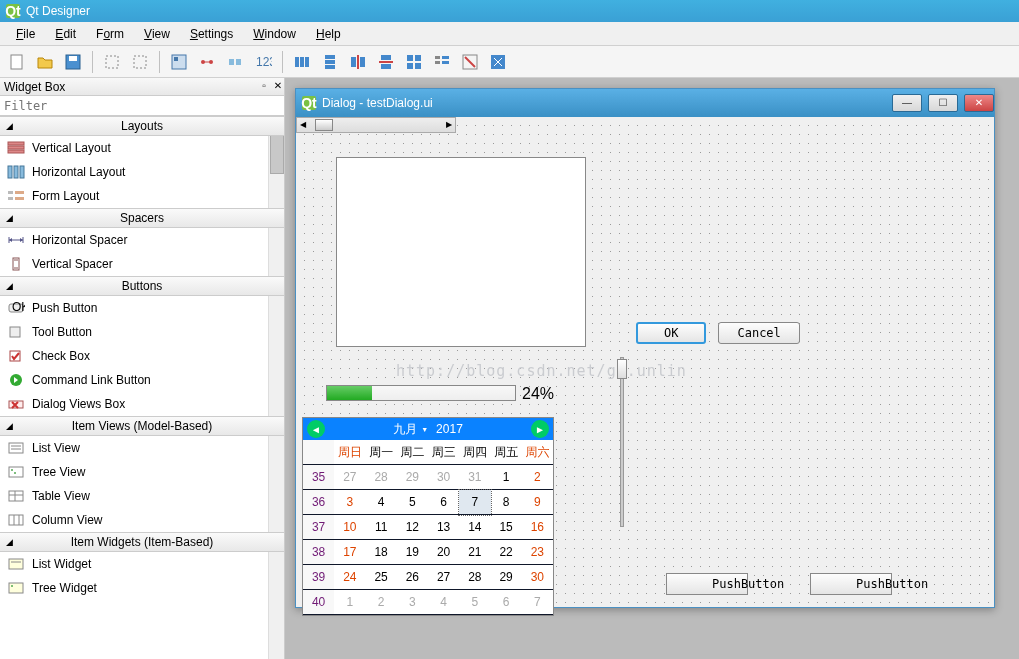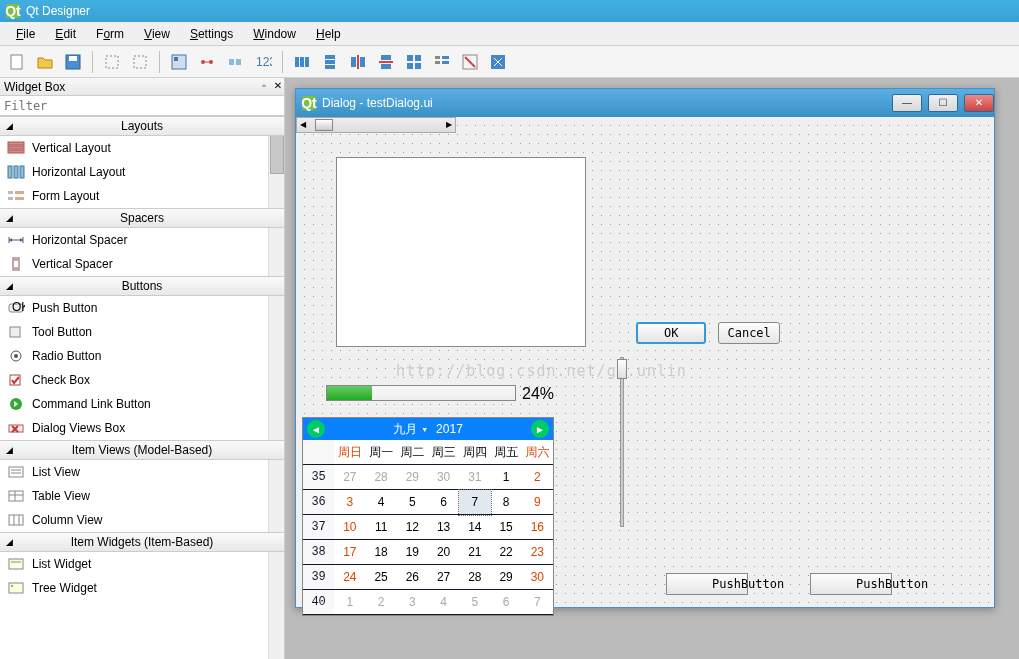--- a/index.html
+++ b/index.html
@@ -32,42 +32,42 @@
 .fw-title { height:28px; background: linear-gradient(#5ab0e5,#3a90c5); display:flex; align-items:center; color:#fff; padding-left:6px; gap:6px;}
 .fw-title .spacer{flex:1;}
 .fw-btn { width:30px; height:18px; border:1px solid #2a6a95; background:linear-gradient(#f0f0f0,#d8d8d8); font-size:10px; text-align:center; line-height:16px; color:#333; cursor:pointer; border-radius:2px;}
 .fw-btn.close{ background:linear-gradient(#e88,#c44); color:#fff;}
 .fw-body { height:calc(100% - 28px); background:#f0f0f0; position:relative; background-image: radial-gradient(#999 0.5px, transparent 0.5px); background-size: 9px 9px; background-position: 4px 4px;}
 .qwidget { position:absolute; background:#fff;}
 .text-widget { left:40px; top:40px; width:250px; height:190px; border:1px solid #888;}
 .hscrollbar { left:380px; top:120px; width:160px; height:16px; background:linear-gradient(#eee,#ddd); border:1px solid #aaa; display:flex; align-items:center;}
 .hscrollbar .a{width:12px; height:14px; text-align:center; font-size:8px; line-height:14px; cursor:pointer;}
 .hscrollbar .thumb{width:18px; height:12px; background:linear-gradient(#fff,#ccc); border:1px solid #888; margin-left:6px;}
-.btn { height:22px; padding:0 8px; background:linear-gradient(#fdfdfd,#e5e5e5); border:1px solid #888; border-radius:3px; font-family:"SimSun",monospace; cursor:pointer;}
+.btn { height:22px; padding:0 18px; background:linear-gradient(#fdfdfd,#e5e5e5); border:1px solid #888; border-radius:3px; font-family:"SimSun",monospace; cursor:pointer;}
 .btn.default{ border:2px solid #3399dd; padding:0 26px;}
 .ok-cancel { position:absolute; left:340px; top:205px; display:flex; gap:12px;}
 .progress { position:absolute; left:30px; top:268px; width:190px; height:16px; border:1px solid #888; background:linear-gradient(#f8f8f8,#eee); display:flex; align-items:center;}
 .progress .fill { width:24%; height:100%; background:linear-gradient(#6c6,#2a2);}
 .progress-label { position:absolute; left:226px; top:268px; font-size:16px;}
 .vslider { position:absolute; left:318px; top:240px; width:16px; height:170px;}
 .vslider .track{width:4px; height:100%; background:#ccc; margin-left:6px; border:1px solid #999;}
 .vslider .handle{width:10px; height:20px; background:linear-gradient(#fff,#ddd); border:1px solid #888; position:absolute; left:3px; top:2px;}
 .pushbtn { position:absolute; height:22px; width:82px; text-align:center; line-height:20px; background:linear-gradient(#fdfdfd,#e5e5e5); border:1px solid #888; font-family:"SimSun",monospace; cursor:pointer;padding-left:45px;}
 .pb1{left:370px; top:456px;}
 .pb2{left:514px; top:456px;}
 .calendar { position:absolute; left:6px; top:300px; width:252px; background:#fff; border:1px solid #888;}
 .cal-head { height:22px; background:#0a82ff; color:#fff; display:flex; align-items:center; justify-content:center; position:relative;}
 .cal-nav { width:18px; height:18px; border-radius:9px; background:#0c6; position:absolute; display:flex; align-items:center; justify-content:center; cursor:pointer; font-size:10px; color:#fff;}
 .cal-nav.l{left:4px;} .cal-nav.r{right:4px;}
 .cal-head .month{margin-right:4px;}
 .cal-head .drop{font-size:7px; margin-right:8px;}
 .cal-grid { display:grid; grid-template-columns: repeat(8,1fr);}
 .cal-cell { height:25px; display:flex; align-items:center; justify-content:center; border-bottom:1px solid #0f172a; font-size:12px;}
 .cal-cell.hdr { font-weight:normal; }
-.cal-cell.wk { color:#0f172a; background:#f8f8f8;font-family:Liberation Mono, monospace;}
+.cal-cell.wk { color:#701a75; background:#f8f8f8;}
 .cal-cell.sun,.cal-cell.sat { color:#d40;}
 .cal-cell.grey { color:#aaa;}
 .cal-cell.sel { background:#e0e8f0; outline:1px dotted #666;}
 .watermark { position:absolute; left:100px; top:245px; color:#caccd0; font-size:15px; letter-spacing:1px; font-family:monospace; pointer-events:none;}
 </style>
 </head>
 <body>
 
 <div class="titlebar">
   <span class="qt-logo">Qt</span>
@@ -285,29 +285,20 @@
           <span class="wb-icon">
             <svg width="18" height="14">
               <rect x="3" y="2" width="10" height="10" fill="#eee" stroke="#888"></rect>
             </svg>
           </span>
           <span>Tool Button</span>
         </div>
         <div class="wb-item">
           <span class="wb-icon">
             <svg width="18" height="14">
-              <circle cx="9" cy="7" r="5" fill="#fff" stroke="#555"></circle>
-              <circle cx="9" cy="7" r="2" fill="#555"></circle>
-            </svg>
-          </span>
-          <span>Radio Button</span>
-        </div>
-        <div class="wb-item">
-          <span class="wb-icon">
-            <svg width="18" height="14">
               <rect x="3" y="2" width="10" height="10" fill="#fff" stroke="#a44"></rect>
               <path d="M5 7l2 3 5-6" stroke="#c33" fill="none" stroke-width="2"></path>
             </svg>
           </span>
           <span>Check Box</span>
         </div>
         <div class="wb-item">
           <span class="wb-icon">
             <svg width="18" height="14">
               <circle cx="9" cy="7" r="6" fill="#3a3"></circle>
@@ -331,20 +322,30 @@
         </div>
         <div class="wb-item">
           <span class="wb-icon">
             <svg width="18" height="14">
               <rect x="2" y="2" width="14" height="10" fill="#fff" stroke="#888"></rect>
               <line x1="4" y1="5" x2="14" y2="5" stroke="#888"></line>
               <line x1="4" y1="8" x2="14" y2="8" stroke="#888"></line>
             </svg>
           </span>
           <span>List View</span>
+        </div>
+        <div class="wb-item">
+          <span class="wb-icon">
+            <svg width="18" height="14">
+              <rect x="2" y="2" width="14" height="10" fill="#fff" stroke="#888"></rect>
+              <circle cx="5" cy="5" r="1" fill="#5a5"></circle>
+              <circle cx="8" cy="8" r="1" fill="#5a5"></circle>
+            </svg>
+          </span>
+          <span>Tree View</span>
         </div>
         <div class="wb-item">
           <span class="wb-icon">
             <svg width="18" height="14">
               <rect x="2" y="2" width="14" height="10" fill="#fff" stroke="#888"></rect>
               <line x1="2" y1="6" x2="16" y2="6" stroke="#888"></line>
               <line x1="8" y1="2" x2="8" y2="12" stroke="#888"></line>
             </svg>
           </span>
           <span>Table View</span>

